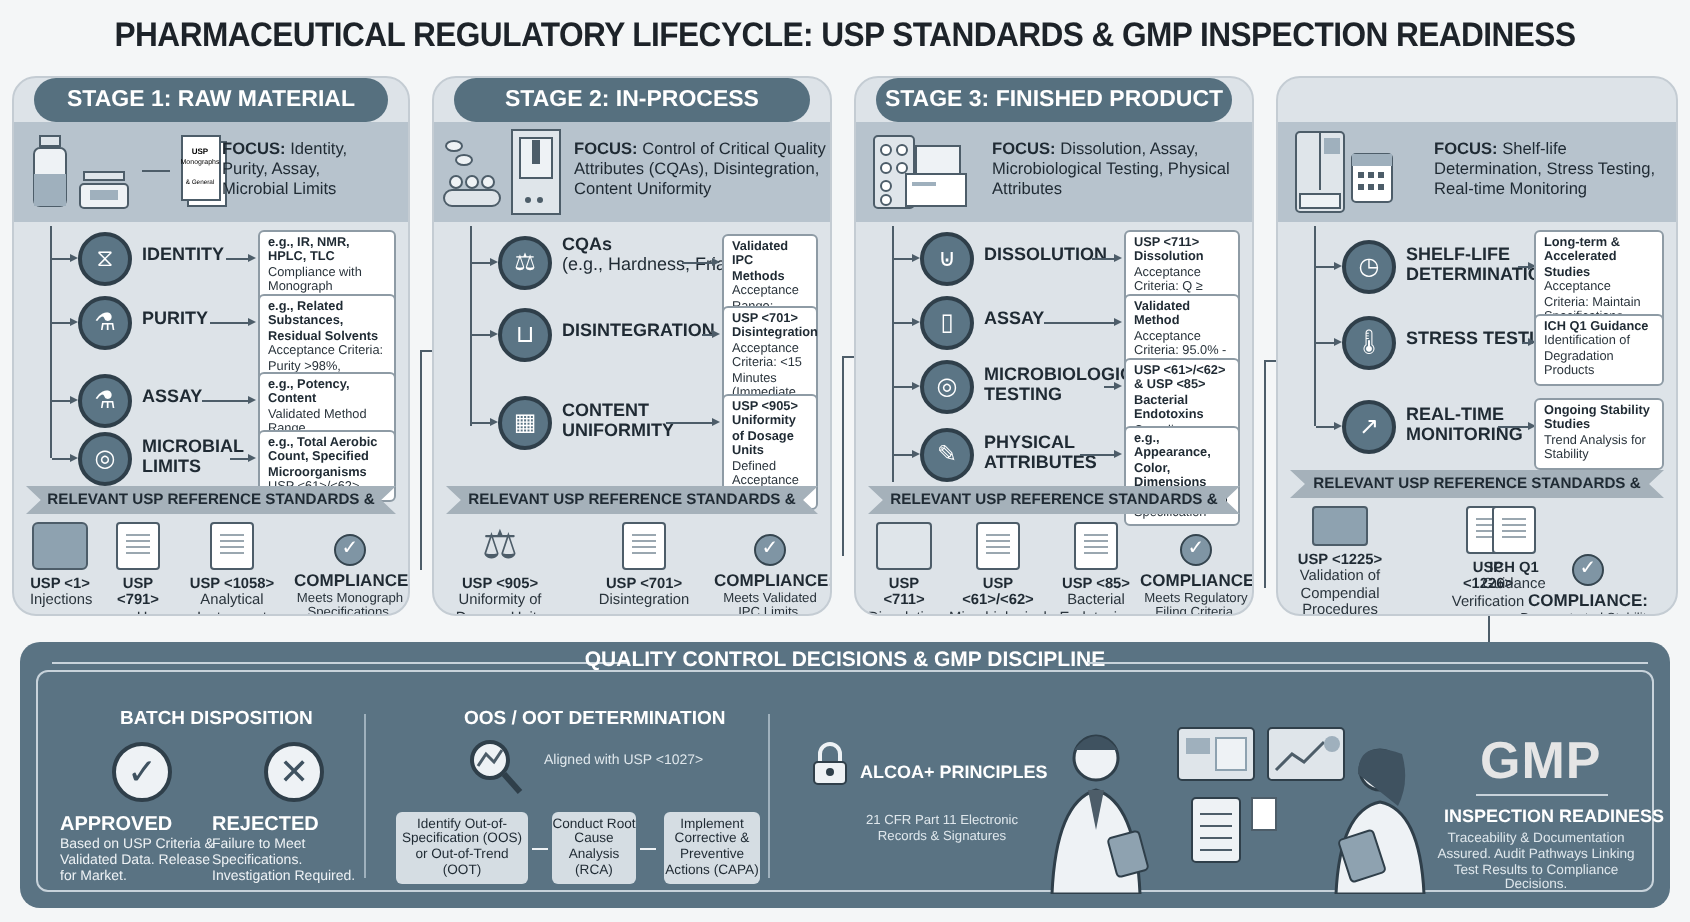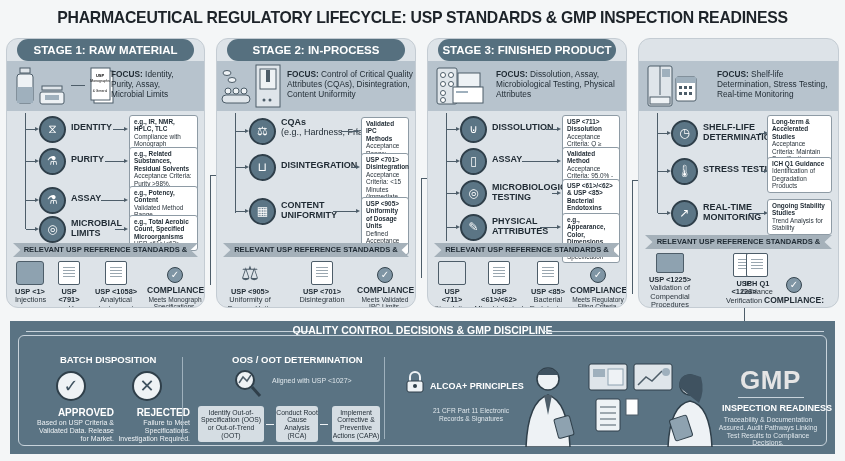--- a/index.html
+++ b/index.html
@@ -33,28 +33,28 @@
   .ref .ic.doc::before { content: ""; position: absolute; left: 4px; right: 4px; top: 5px; height: 12px; background: repeating-linear-gradient(#9aa7b0 0 1px, transparent 1px 3px); }
   .ref .ic.mach { width: 28px; background: #8ea2b0; border-radius: 3px; }
   .comp { position: absolute; text-align: center; font-size: 6.6px; line-height: 7.6px; color: #2a343c; }
   .comp b { display: block; font-size: 8.5px; line-height: 9.5px; font-weight: bold; color: #1f2a33; }
   .chk { margin: 0 auto 3px; width: 16px; height: 16px; border-radius: 50%; background: #7f95a4; border: 1.5px solid #35454f; color: #fff; font-size: 10px; line-height: 13px; text-align: center; }
 
   .connector { position: absolute; width: 1px; background: #4d5d69; }
   .connector-h { position: absolute; height: 1px; background: #4d5d69; }
 
   
-  .bottom { position: absolute; left: 10px; top: 321px; width: 825px; height: 133px; background: #5a7383; border-radius: 0; }
+  .bottom { position: absolute; left: 10px; top: 321px; width: 825px; height: 133px; background: #5a7383; border-radius: 10px; }
   .bottom-inner { position: absolute; left: 8px; top: 14px; right: 8px; bottom: 8px; border: 1px solid #c8d3db; border-radius: 6px; }
   .qc-title { position: absolute; left: 0; right: 0; top: 3px; text-align: center; color: #fff; font-weight: bold; font-size: 10.5px; }
   .qc-line { position: absolute; top: 10px; height: 1px; background: #c8d3db; }
   .sec-title { position: absolute; color: #fff; font-weight: bold; font-size: 9.5px; }
   .vdiv { position: absolute; width: 1px; background: #9fb1bd; top: 36px; height: 82px; }
   .big-circ { position: absolute; width: 30px; height: 30px; border-radius: 50%; background: #eef2f5; border: 2px solid #2f3f4a; color: #3f5260; font-size: 18px; font-weight: bold; text-align: center; line-height: 26px; }
-  .disp { position: absolute; text-align: right; color: #eef2f5; font-size: 7px; line-height: 8px; }
+  .disp { position: absolute; text-align: left; color: #eef2f5; font-size: 7px; line-height: 8px; }
   .disp b { display: block; font-size: 10px; line-height: 12px; font-weight: bold; color: #fff; }
   .step { position: absolute; top: 85px; height: 36px; background: #d5dde3; border-radius: 3px; color: #1f2a33; font-size: 6.8px; line-height: 7.6px; text-align: center; display: flex; align-items: center; justify-content: center; }
   .step-arrow { position: absolute; top: 103px; width: 8px; height: 1px; background: #eef2f5; }
   .white { color: #fff; }
   .person { position: absolute; }
 </style>
 </head>
 <body>
 
 <div class="title">PHARMACEUTICAL REGULATORY LIFECYCLE: USP STANDARDS &amp; GMP INSPECTION READINESS</div>

